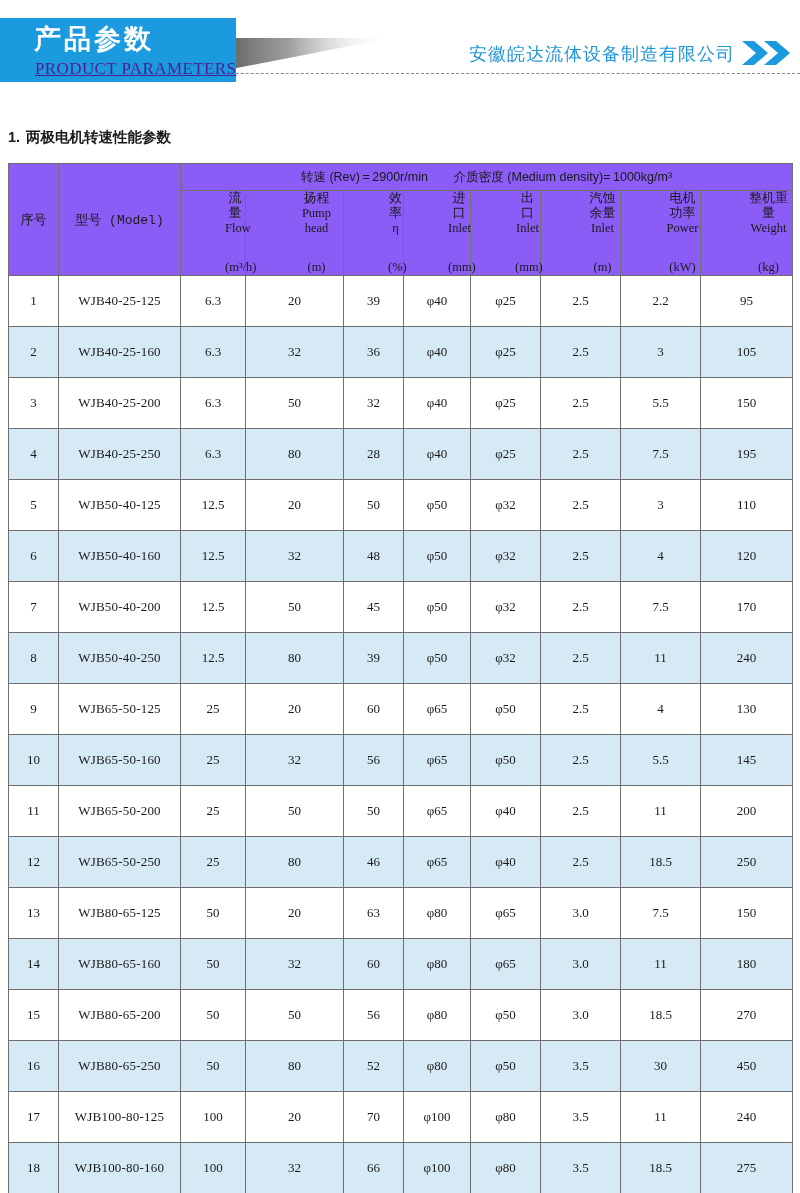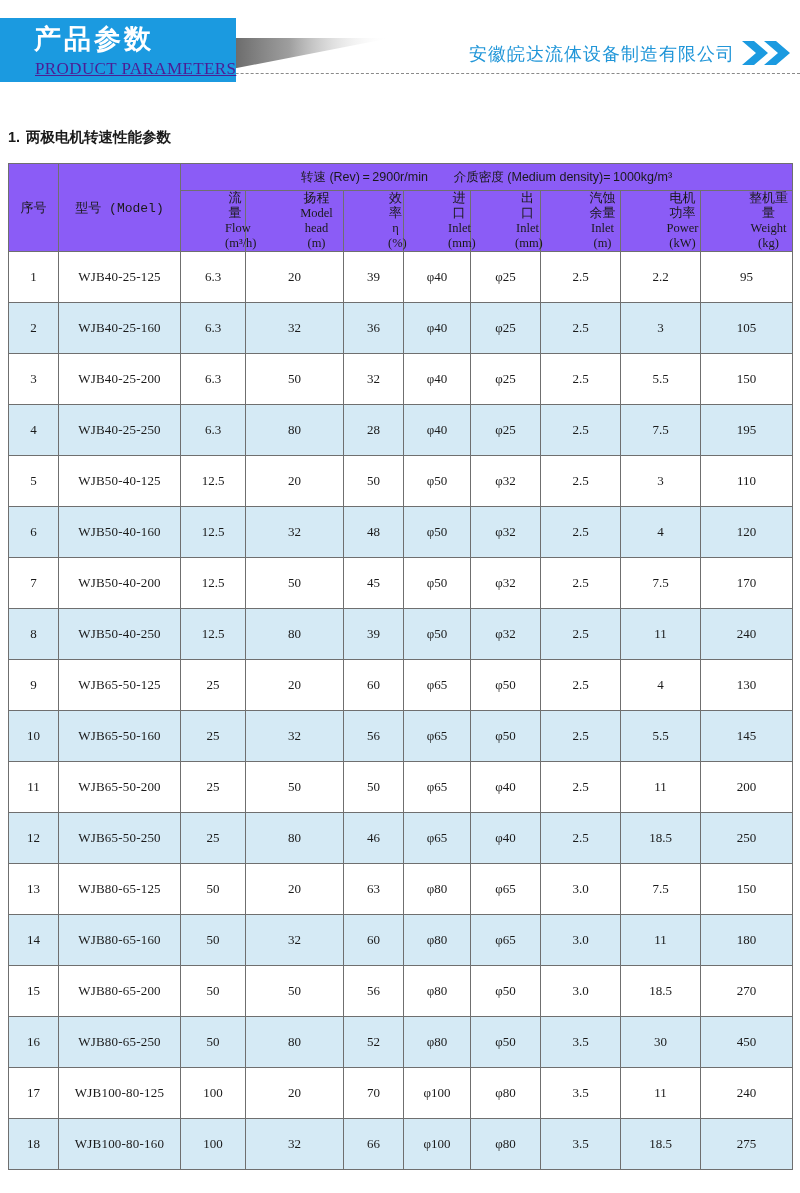--- a/index.html
+++ b/index.html
@@ -147,21 +147,21 @@
   }
   #spec-table thead th.corner {
     font-size: 13.5px;
   }
   .hdr-cn {
     font-family: Liberation Mono, monospace;
     font-size: 13px;
     display: block;
   }
   .hdr-en { display: block; }
-  .hdr-unit { display: block; }
+  .hdr-unit { display: block; margin-top: 24px; }
   .cond-text {
     font-family: "Liberation Serif", "DejaVu Serif", serif;
     font-size: 12.5px;
   }
   .cond-text .cn {
     font-family: "Liberation Sans", "DejaVu Sans", sans-serif;
   }
   .cond-gap { display: inline-block; width: 26px; }
 
   #spec-table tbody td {
@@ -238,21 +238,21 @@
       </th>
     </tr>
     <tr class="label-row">
       <th>
         <span class="hdr-cn">流量</span>
         <span class="hdr-en">Flow</span>
         <span class="hdr-unit">(m³/h)</span>
       </th>
       <th>
         <span class="hdr-cn">扬程</span>
-        <span class="hdr-en">Model head</span>
+        <span class="hdr-en">Pump head</span>
         <span class="hdr-unit">(m)</span>
       </th>
       <th>
         <span class="hdr-cn">效率</span>
         <span class="hdr-en">η</span>
         <span class="hdr-unit">(%)</span>
       </th>
       <th>
         <span class="hdr-cn">进口</span>
         <span class="hdr-en">Inlet</span>

